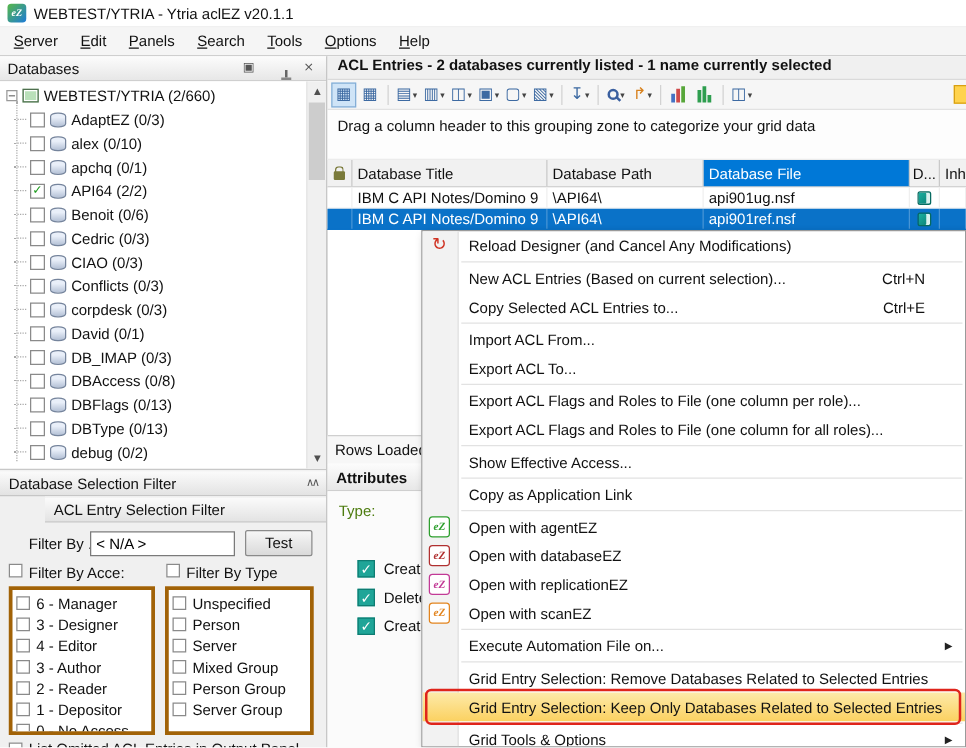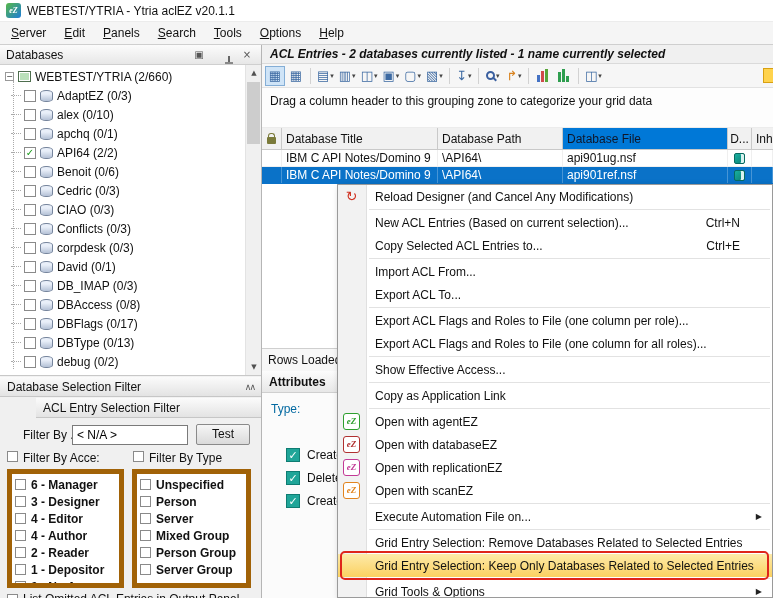--- a/index.html
+++ b/index.html
@@ -42,29 +42,29 @@
 
 .colhdr{position:absolute;left:0;width:261px;height:21px;background:linear-gradient(#fbfbfb,#e3e3e3);border-top:1px solid #f2f2f2;border-bottom:1px solid #c6c6c6;display:flex;align-items:center;padding:0 7px;}
 .colhdr .chev{margin-left:auto;color:#555;font-family:"DejaVu Sans",sans-serif;font-size:9px;letter-spacing:-2px;}
 
 .flabel{position:absolute;left:23px;top:383px;}
 .finput{position:absolute;left:72px;top:380px;width:116px;height:20px;border:1px solid #7a7a7a;padding:0 4px;font:12px "Liberation Sans",sans-serif;background:#fff;}
 .testbtn{position:absolute;left:196px;top:379px;width:54px;height:21px;background:linear-gradient(#f6f6f6,#dadada);border:1px solid #8a8a8a;border-radius:2px;text-align:center;line-height:19px;}
 .fcheck{position:absolute;top:406px;display:flex;align-items:flex-start;gap:5px;white-space:nowrap;}
 .fc1{left:7px;}.fc2{left:133px;}
 .cbs{width:11px;height:11px;border:1px solid #8a8a8a;background:#fff;flex:none;}
-.lbox{position:absolute;top:424px;height:119px;background:#fff;border:5px solid #a16207;padding:2px 3px;overflow:hidden;font-weight:bold;}
+.lbox{position:absolute;top:424px;height:119px;background:#fff;border:3px solid #a16207;padding:2px 3px;overflow:hidden;}
 .lbox1{left:7px;width:117px;}
 .lbox2{left:132px;width:119px;}
 .lrow{height:17px;display:flex;align-items:center;gap:5px;white-space:nowrap;}
 .omitrow{position:absolute;top:547px;left:7px;display:flex;align-items:center;gap:5px;white-space:nowrap;}
 
 
 .right{position:absolute;top:45px;left:261px;right:0;bottom:0;background:#fff;border-left:1px solid #b5b5b5;}
-.aclhdr{height:19px;background:#f0f0f0;border-bottom:1px solid #dadada;font-weight:bold;display:flex;align-items:center;padding:0 8px;white-space:nowrap;overflow:hidden;font-style:italic;}
+.aclhdr{height:19px;background:#f0f0f0;border-bottom:1px solid #dadada;font-weight:bold;display:flex;align-items:flex-start;padding:0 8px;white-space:nowrap;overflow:hidden;}
 .toolbar{height:24px;background:#f6f6f6;border-bottom:1px solid #e2e2e2;display:flex;align-items:center;gap:1px;padding:0 3px;overflow:hidden;position:relative;}
 .tbtn{height:20px;min-width:20px;display:flex;align-items:center;justify-content:center;color:#3d6aa2;font-family:"DejaVu Sans",sans-serif;font-size:13px;border:1px solid transparent;padding:0 1px;}
 .tbtn.pressed{background:#cfe4f7;border-color:#84aed6;}
 .tbtn .ct{font-size:7px;color:#444;margin-left:1px;}
 .tbtn.orange{color:#d8821e;}
 .tsep{width:1px;height:16px;background:#d2d2d2;margin:0 3px;flex:none;}
 .mag{width:9px;height:9px;border:2px solid #3a5f9f;border-radius:50%;position:relative;}
 .mag::after{content:"";position:absolute;width:5px;height:2px;background:#3a5f9f;transform:rotate(45deg);right:-4px;bottom:-2px;}
 .bars{display:inline-flex;align-items:flex-end;gap:1px;height:13px;}
 .bars i{width:3px;display:block;}
@@ -72,33 +72,33 @@
 .groupzone{height:40px;background:#fdfdfd;border-bottom:1px solid #ececec;padding:6px 8px;}
 
 .ghead{height:22px;display:flex;background:#f1f1f1;border-bottom:1px solid #c9c9c9;}
 .gc{border-right:1px solid #c9c9c9;display:flex;align-items:center;padding:0 4px;overflow:hidden;white-space:nowrap;}
 .w-lock{width:20px;justify-content:center;padding:0;}
 .w-title{width:156px;}
 .w-path{width:125px;}
 .w-file{width:165px;}
 .w-d{width:24px;padding:0 2px;justify-content:center;}
 .w-inh{flex:1;border-right:none;}
-.filehdr{background:#0078d7;color:#0f172a;}
+.filehdr{background:#0078d7;color:#ffffff;}
 .grow{height:17px;display:flex;align-items:center;background:#fff;border-bottom:1px solid #f0f0f0;}
 .grow .gc{border-right:1px solid #efefef;height:100%;}
 .grow.sel{background:#0a72c8;color:#fff;border-bottom-color:#0a72c8;}
 .grow.sel .gc{border-right-color:rgba(255,255,255,.25);}
 .lockico{width:9px;height:7px;background:#7a7a3a;border-radius:1px;position:relative;margin-top:4px;}
 .lockico::before{content:"";position:absolute;left:1px;top:-4px;width:5px;height:4px;border:1px solid #7a7a3a;border-bottom:none;border-radius:3px 3px 0 0;}
 .bookico{width:11px;height:11px;background:linear-gradient(135deg,#19b0a0,#0b7f74);border:1px solid #076a60;border-radius:2px;box-shadow:inset -3px 0 0 #d9f2ef;}
 
 .rowsloaded{position:absolute;top:303px;left:0;right:0;height:23px;background:#f7f7f7;border-top:1px solid #cfcfcf;display:flex;align-items:center;padding:0 6px;}
 .attrhdr{position:absolute;top:326px;left:0;right:0;height:22px;background:linear-gradient(#fcfcfc,#e7e7e7);border-bottom:1px solid #cfcfcf;display:flex;align-items:center;padding:0 7px;font-weight:bold;}
 .attrbody{position:absolute;top:348px;left:0;right:0;bottom:0;background:#fbfbfb;}
-.typelabel{position:absolute;left:9px;top:9px;color:#0369a1;}
+.typelabel{position:absolute;left:9px;top:9px;color:#4d7c0f;}
 .attrrow{position:absolute;left:24px;display:flex;align-items:center;gap:7px;white-space:nowrap;}
 .ar0{top:55px;}.ar1{top:78px;}.ar2{top:101px;}
 .acb{width:14px;height:14px;background:#1fa598;border:1px solid #0e7c72;color:#fff;font-family:"DejaVu Sans",sans-serif;font-size:11px;line-height:13px;text-align:center;flex:none;}
 
 
 .ctx{position:absolute;left:337px;top:184px;width:436px;height:414px;background:#fff;border:1px solid #9a9a9a;box-shadow:3px 3px 7px rgba(0,0,0,.3);z-index:10;overflow:hidden;}
 .ctx::before{content:"";position:absolute;left:0;top:0;bottom:0;width:28px;background:#f2f2f2;border-right:1px solid #e0e0e0;}
 .cmi{position:relative;height:23px;display:flex;align-items:center;padding:0 10px 0 37px;white-space:nowrap;}
 .cmi .sc{margin-left:auto;padding-right:22px;}
 .cmi .sub{margin-left:auto;font-family:"DejaVu Sans",sans-serif;font-size:8px;color:#222;}
@@ -209,21 +209,21 @@
           <span>DB_IMAP (0/3)</span>
         </div>
         <div class="trow child">
           <span class="cb"></span>
           <span class="dbico"></span>
           <span>DBAccess (0/8)</span>
         </div>
         <div class="trow child">
           <span class="cb"></span>
           <span class="dbico"></span>
-          <span>DBFlags (0/17)</span>
+          <span>DBFlags (0/13)</span>
         </div>
         <div class="trow child">
           <span class="cb"></span>
           <span class="dbico"></span>
           <span>DBType (0/13)</span>
         </div>
         <div class="trow child">
           <span class="cb"></span>
           <span class="dbico"></span>
           <span>debug (0/2)</span>
@@ -267,21 +267,21 @@
       <div class="lrow">
           <span class="cbs"></span>
           <span>3 - Designer</span>
         </div>
       <div class="lrow">
           <span class="cbs"></span>
           <span>4 - Editor</span>
         </div>
       <div class="lrow">
           <span class="cbs"></span>
-          <span>4 - Author</span>
+          <span>3 - Author</span>
         </div>
       <div class="lrow">
           <span class="cbs"></span>
           <span>2 - Reader</span>
         </div>
       <div class="lrow">
           <span class="cbs"></span>
           <span>1 - Depositor</span>
         </div>
       <div class="lrow">

